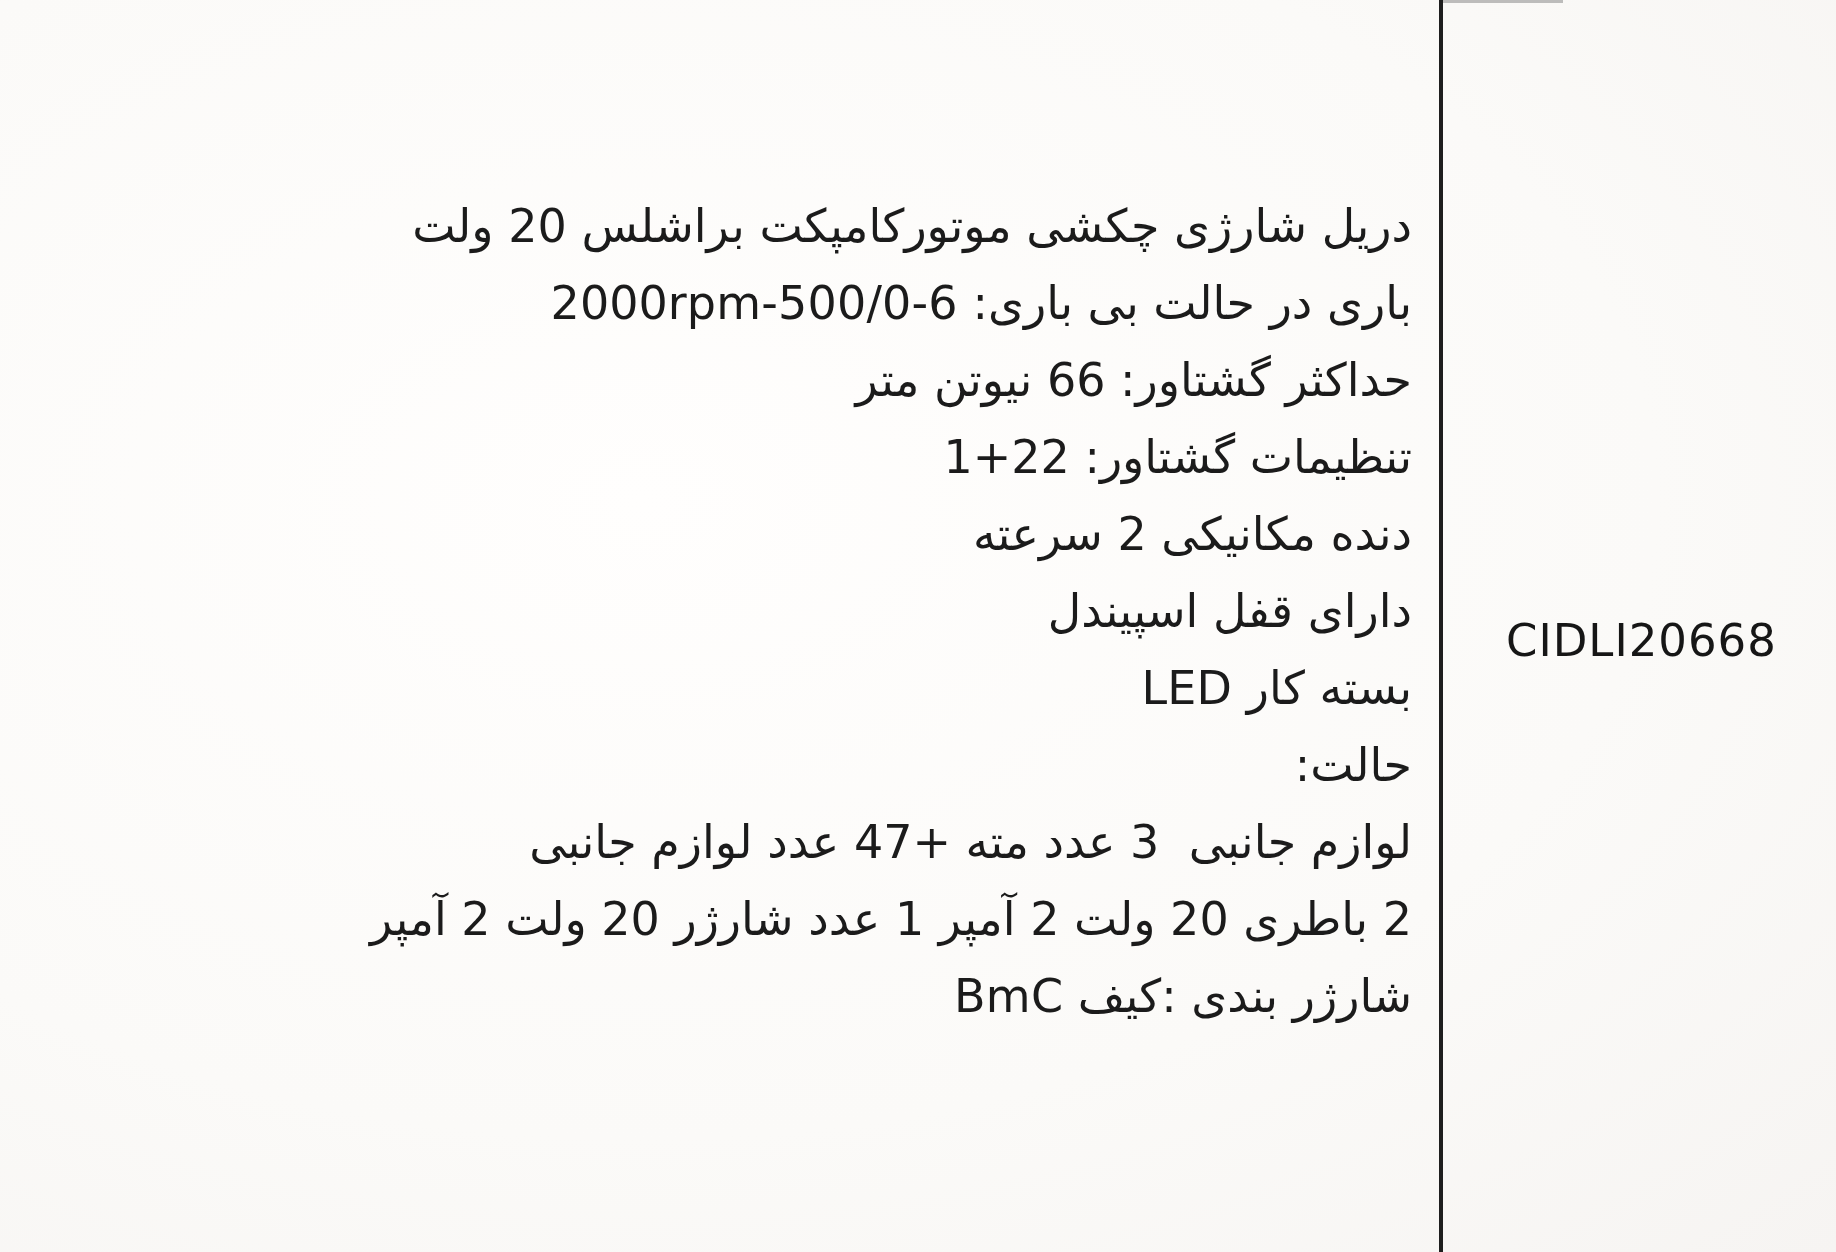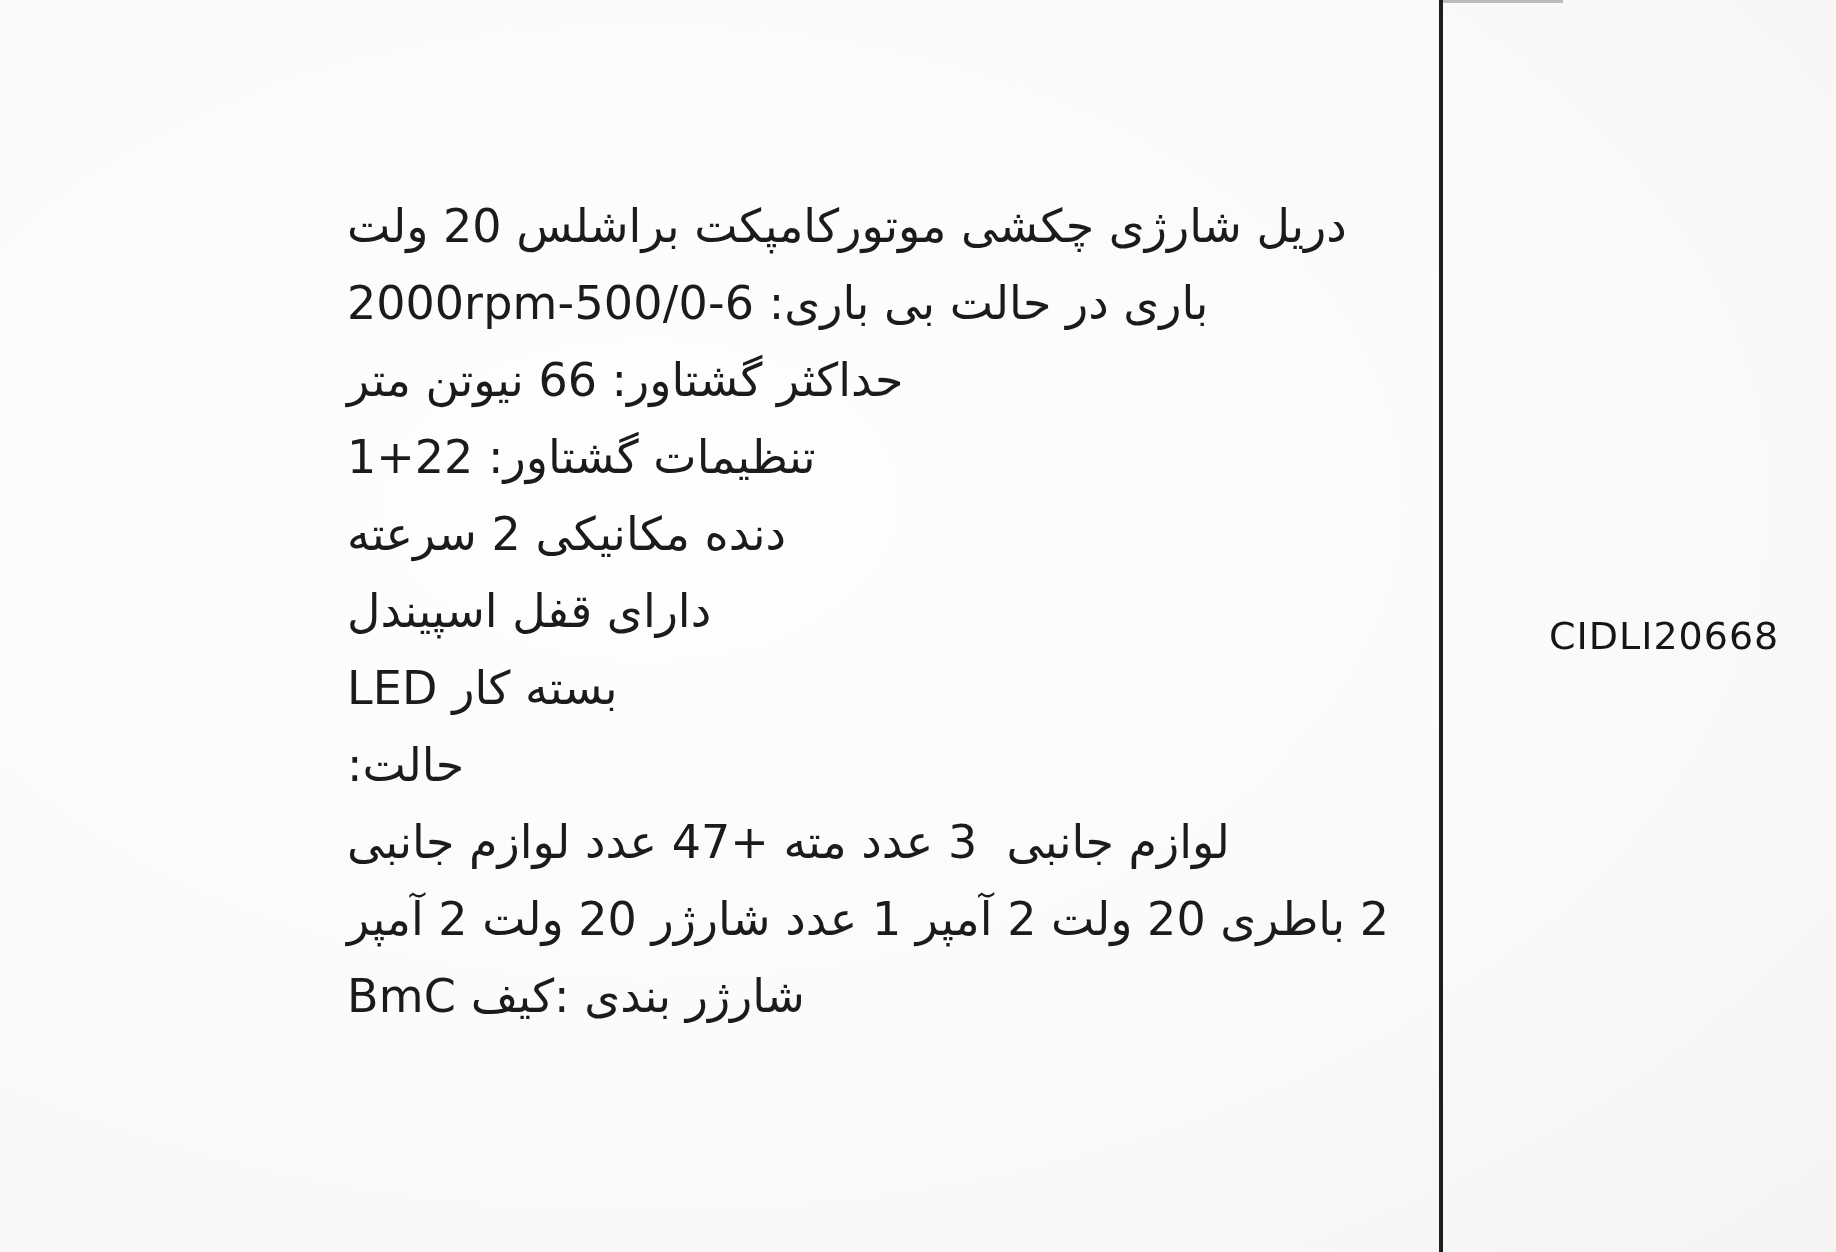--- a/index.html
+++ b/index.html
@@ -33,42 +33,42 @@
     left: 1443px;
     top: 0;
     width: 120px;
     height: 3px;
     background: #8a8a8a;
     opacity: 0.55;
   }
   .spec-list {
     position: absolute;
     top: 188px;
-    right: 399px;
+    right: 424px;
     width: 1090px;
     direction: rtl;
-    text-align: left;
+    text-align: right;
     font-size: 46px;
     line-height: 77px;
     letter-spacing: 0.2px;
     white-space: nowrap;
   }
   .spec-line {
     direction: rtl;
     unicode-bidi: isolate;
   }
   .seg-ltr {
     direction: ltr;
     unicode-bidi: isolate;
   }
   .product-code {
     position: absolute;
-    left: 1549px;
+    left: 1506px;
     top: 614px;
-    font-size: 38px;
+    font-size: 45px;
     letter-spacing: 1px;
     color: #161616;
     direction: ltr;
   }
 </style>
 </head>
 <body>
 
 <div class="page">
 

